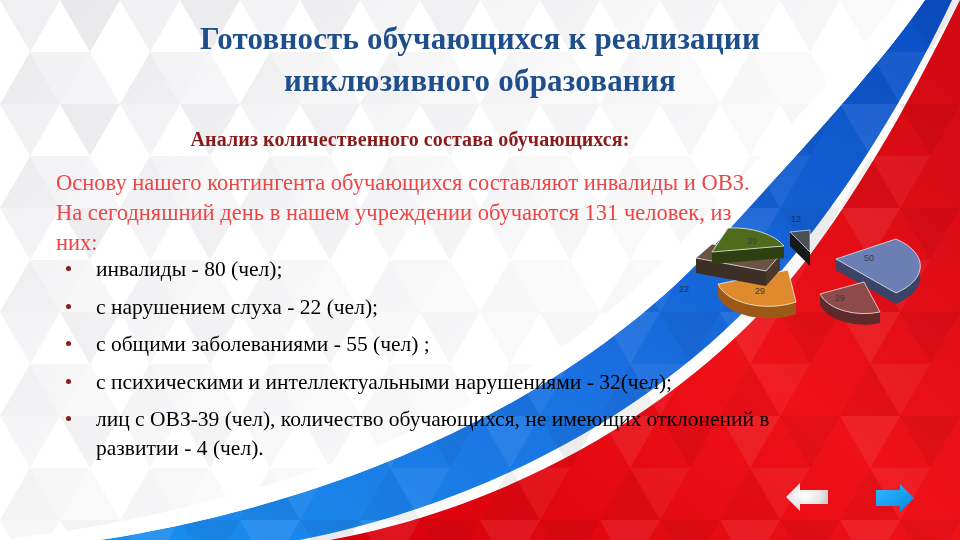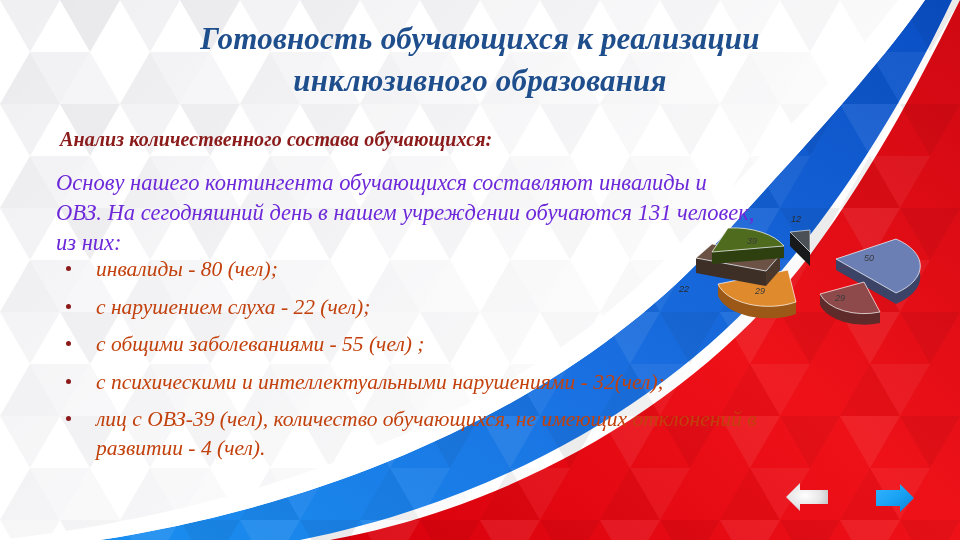--- a/index.html
+++ b/index.html
@@ -7,21 +7,20 @@
     padding: 0;
     background: #ffffff;
   }
   #slide {
     position: relative;
     width: 960px;
     height: 540px;
     overflow: hidden;
     background: #ffffff;
     font-family: "Liberation Serif", "DejaVu Serif", serif;
-    font-style: italic;
   }
 
   
   .bg-layer {
     position: absolute;
     inset: 0;
     pointer-events: none;
   }
   .tri-pattern {
     position: absolute;
@@ -51,46 +50,46 @@
     letter-spacing: 0.2px;
     text-shadow: 0.5px 0.5px 0 rgba(255,255,255,0.6);
   }
 
   
   .subhead {
     position: absolute;
     left: 60px;
     top: 128px;
     width: 700px;
-    text-align: left;
+    text-align: center;
     color: #8b1a1a;
     font-weight: bold;
     font-size: 20px;
     letter-spacing: 0.1px;
   }
   .para {
     position: absolute;
     left: 56px;
     top: 168px;
     width: 700px;
-    color: #6d28d9;
+    color: #ef4444;
     font-size: 22.5px;
     line-height: 1.33;
     text-align: left;
   }
 
   .bullets {
     position: absolute;
     left: 56px;
     top: 255px;
     width: 720px;
     margin: 0;
     padding: 0;
     list-style: none;
-    color: #c2410c;
+    color: #000000;
     font-size: 21.5px;
     line-height: 1.33;
   }
   .bullets li {
     position: relative;
     padding-left: 40px;
     margin-bottom: 9px;
   }
   .bullets li .bullet-dot {
     position: absolute;

